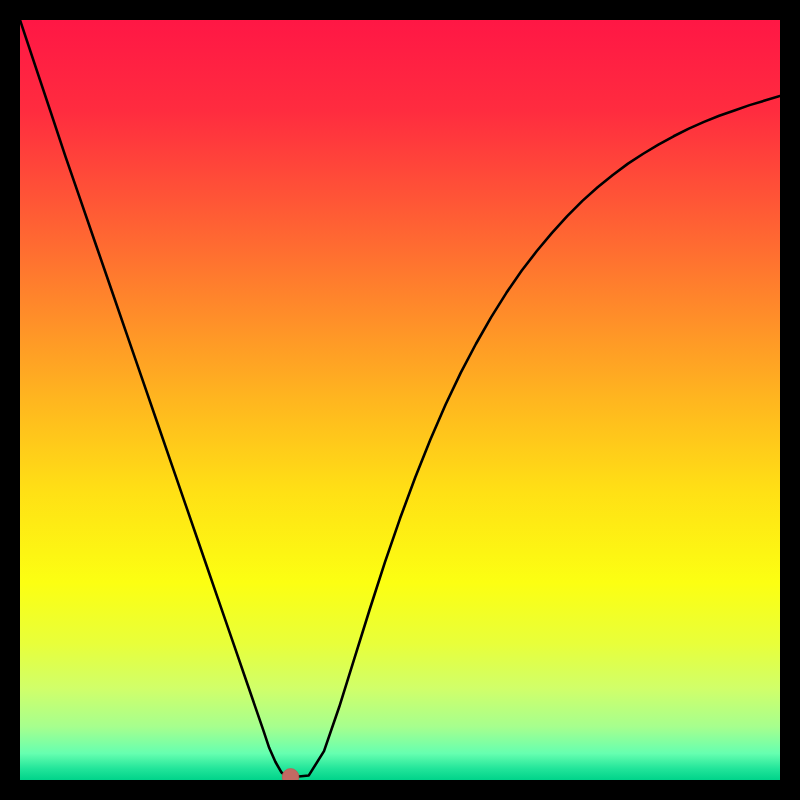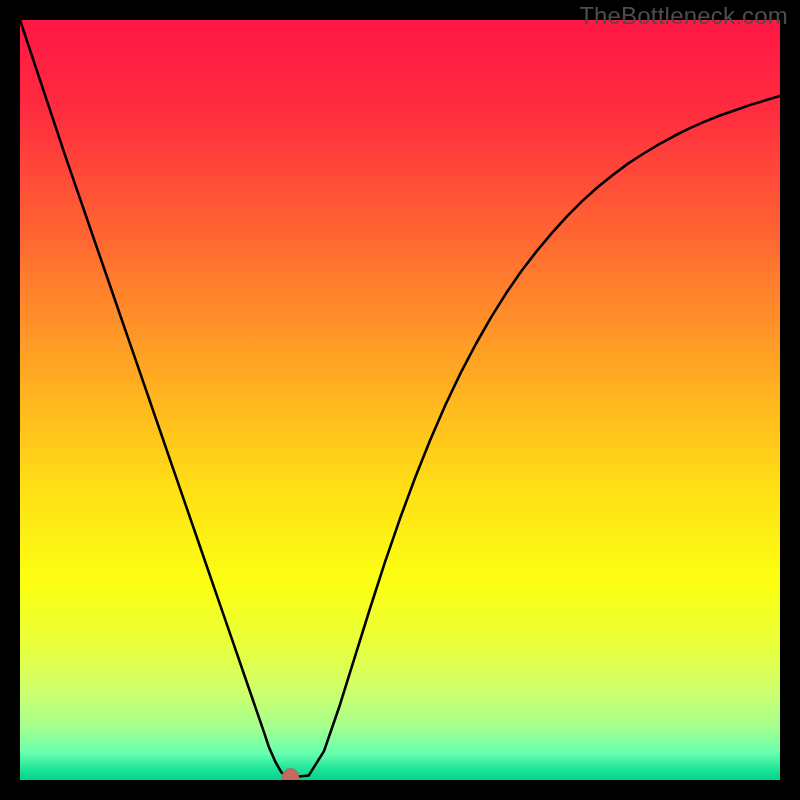--- a/index.html
+++ b/index.html
@@ -36,21 +36,20 @@
   svg.plot {
     width: 100%;
     height: 100%;
     display: block;
   }
 </style>
 </head>
 <body>
 
 <div class="frame">
-  <div class="watermark">TheBottleneck.com</div>
   <div class="plot-wrap">
     <svg class="plot" viewBox="0 0 1000 1000" preserveAspectRatio="none">
       <defs>
         <linearGradient id="bgGrad" x1="0" y1="0" x2="0" y2="1">
             <stop offset="0%" stop-color="#ff1745"></stop>
             <stop offset="12%" stop-color="#ff2c3f"></stop>
             <stop offset="25%" stop-color="#ff5a35"></stop>
             <stop offset="38%" stop-color="#ff8a2a"></stop>
             <stop offset="50%" stop-color="#ffb61f"></stop>
             <stop offset="62%" stop-color="#ffe015"></stop>

